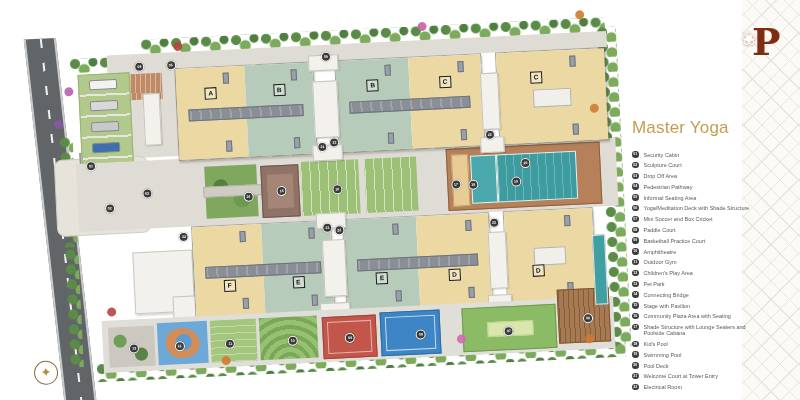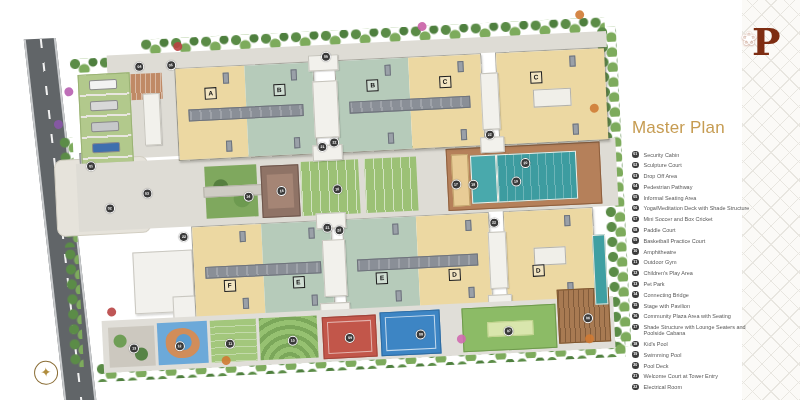--- a/index.html
+++ b/index.html
@@ -338,21 +338,21 @@
           <span>22</span>
         </div>
 
         <div class="pmk" style="left: 26.7%; top: 57.2%;">
           <span>22</span>
         </div>
       </div>
   </div>
 
   <aside class="legend">
-    <h1>Master Plan</h1>
+    <h1>Master Yoga</h1>
     <ul>
 
         <li class="lg-item">
           <span class="lg-badge">01</span>
           <span class="lg-label">Security Cabin</span>
         </li>
 
         <li class="lg-item">
           <span class="lg-badge">02</span>
           <span class="lg-label">Sculpture Court</span>

